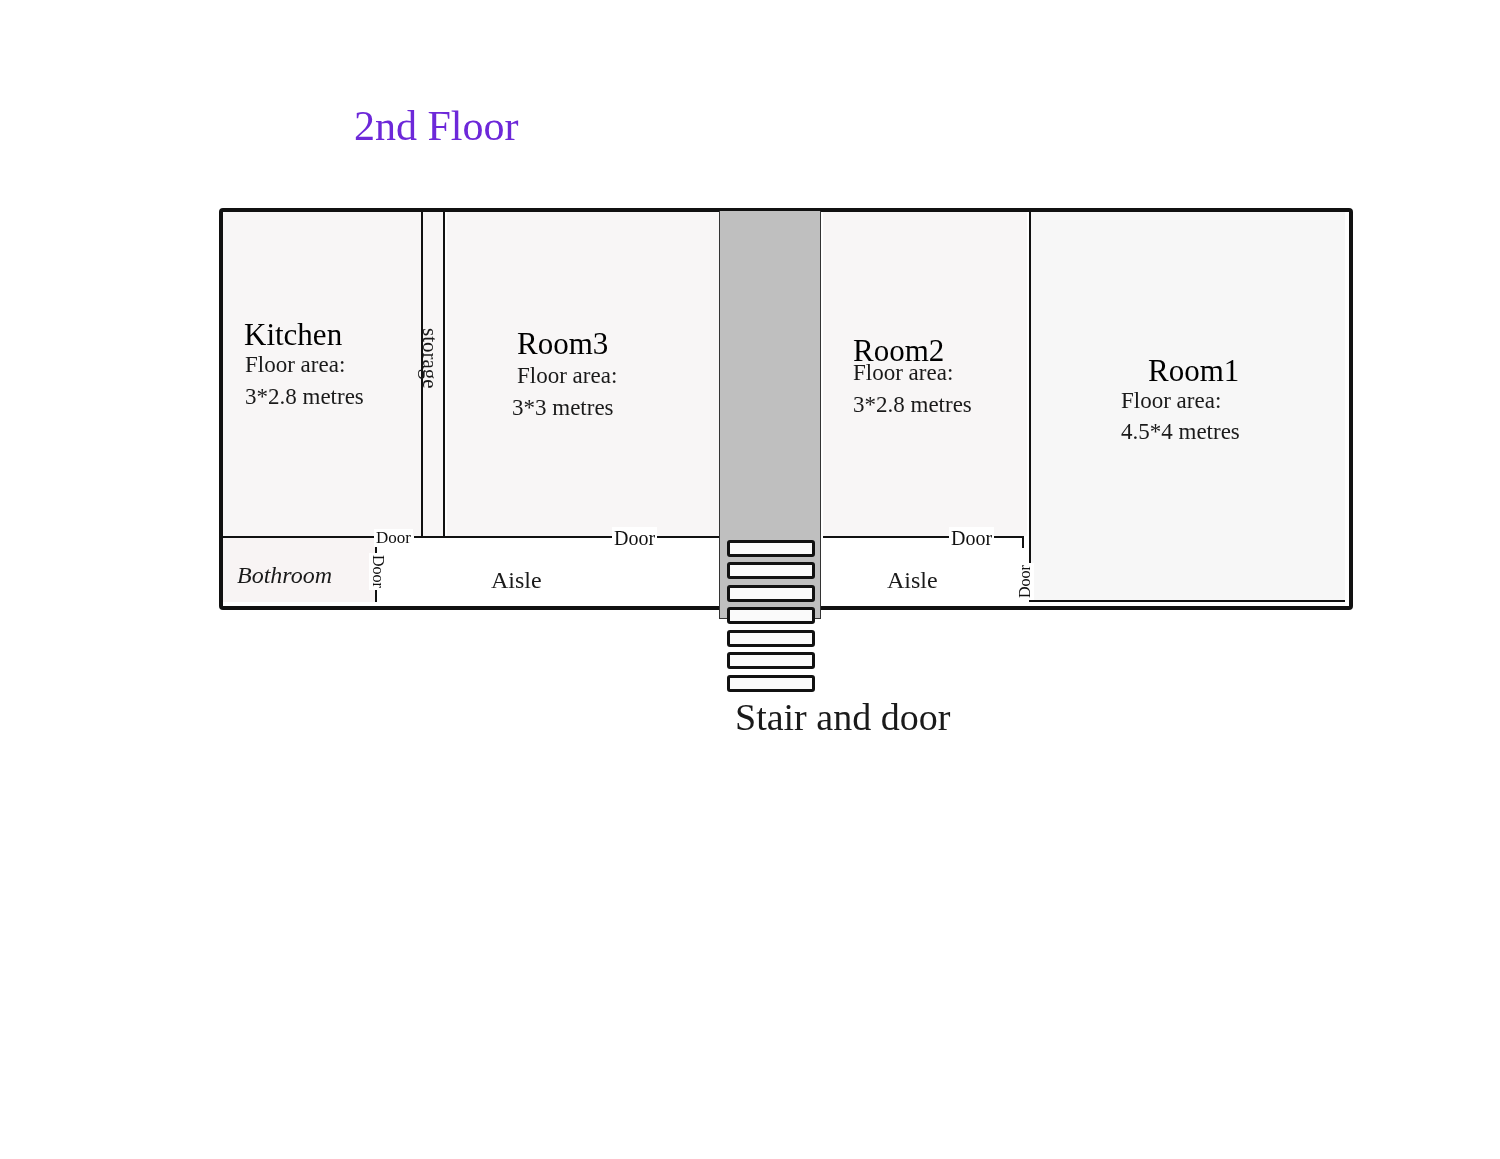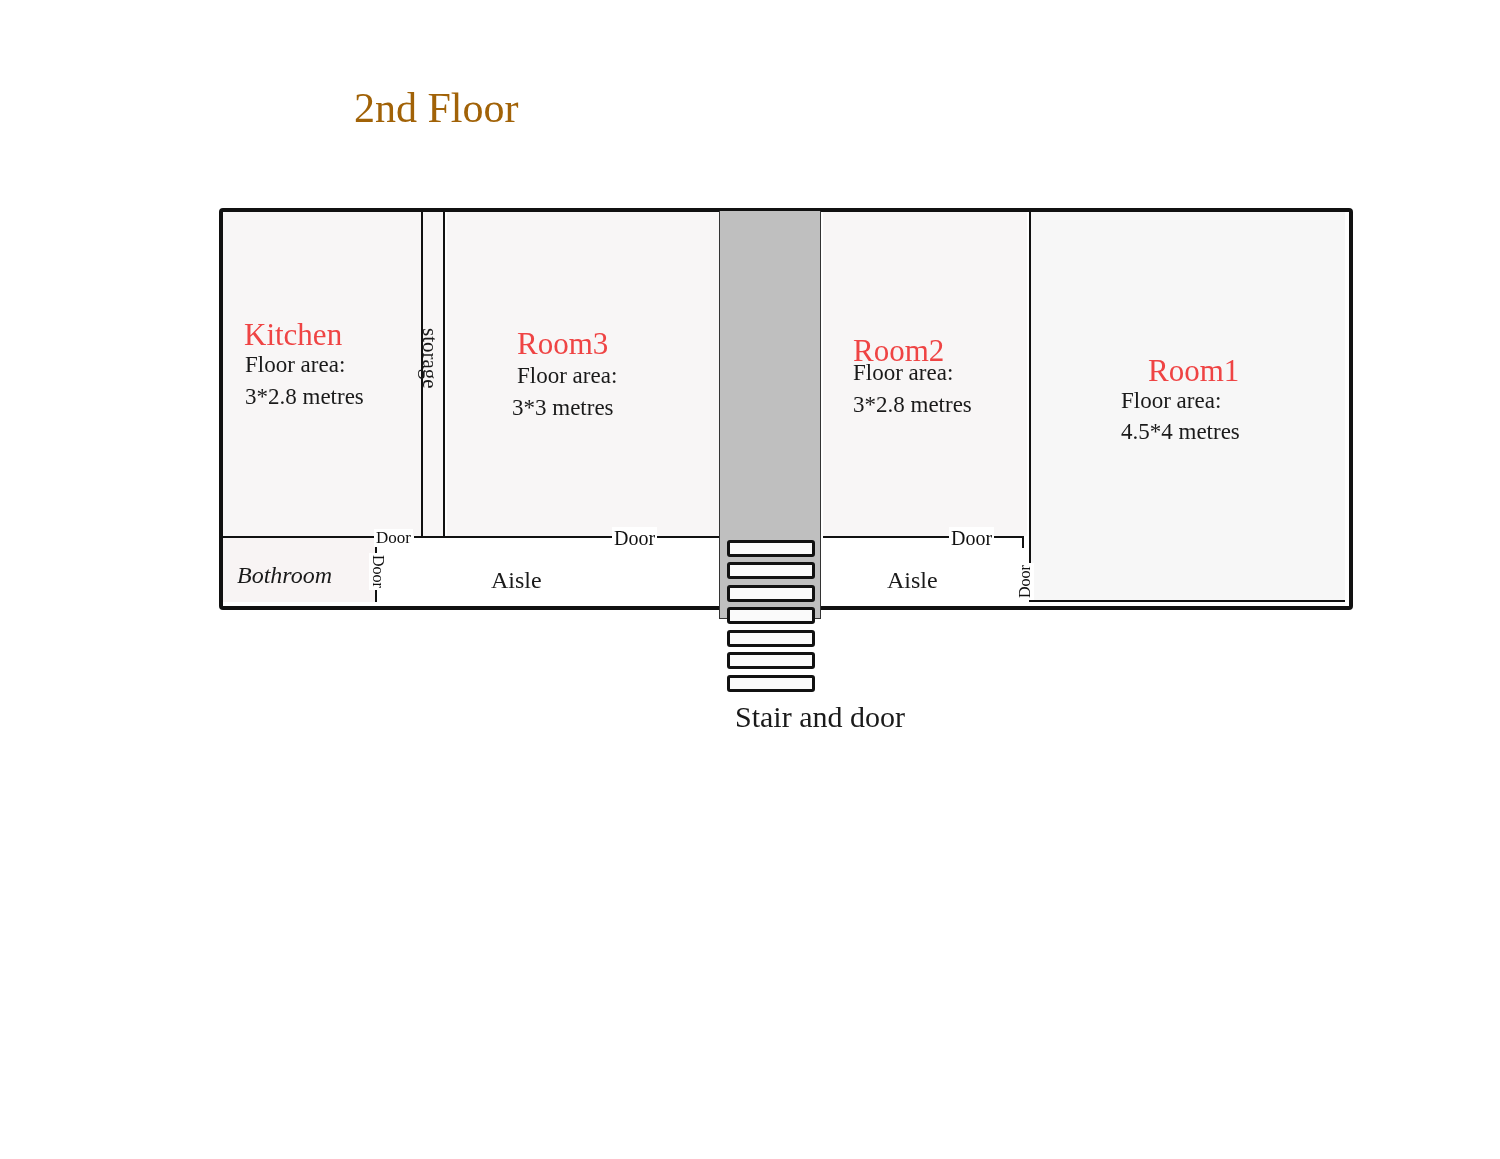--- a/index.html
+++ b/index.html
@@ -1,28 +1,28 @@
 <!DOCTYPE html>
 <html><head>
   <meta charset="utf-8">
   <style>
     html, body { margin: 0; padding: 0; background: #ffffff; }
     body { width: 1500px; height: 1159px; position: relative; overflow: hidden;
            font-family: "Liberation Serif", "DejaVu Serif", serif; color: #1a1a1a; }
     .abs { position: absolute; }
-    .title { left: 354px; top: 84px; font-size: 42px; line-height: 48px; color: #a16207; }
+    .title { left: 354px; top: 102px; font-size: 42px; line-height: 48px; color: #6d28d9; }
 
     
     .outer { left: 219px; top: 208px; width: 1126px; height: 394px;
              border: 4px solid #111; border-radius: 4px; background: #ffffff; }
 
     .room { position: absolute; background: #f8f6f6; }
     .line { position: absolute; background: #111; }
 
-    .room-name { position: absolute; font-size: 31px; line-height: 34px; color: #ef4444; white-space: nowrap; }
+    .room-name { position: absolute; font-size: 31px; line-height: 34px; color: #000000; white-space: nowrap; }
     .room-sub  { position: absolute; font-size: 23px; line-height: 30px; color: #1a1a1a; white-space: nowrap; }
     .small { position: absolute; font-size: 17px; line-height: 18px; background: #ffffff; padding: 0 2px; white-space: nowrap; color: #111; }
     .label { position: absolute; font-size: 24px; line-height: 28px; color: #1a1a1a; white-space: nowrap; }
 
     .stair-col { left: 719px; top: 211px; width: 102px; height: 408px;
                  background: #bfbfbf; border: 1px solid #333; border-top: none; box-sizing: border-box; }
     .step { position: absolute; left: 727px; width: 82px; height: 11px;
             border: 3px solid #111; border-radius: 3px; background: #fafafa; }
 
     .vert-cw  { transform: rotate(90deg); transform-origin: left top; }
@@ -79,13 +79,13 @@
 <div class="label" style="left:887px; top:566px;">Aisle</div>
 
 <div class="step" style="top:540px;"></div>
 <div class="step" style="top:562px;"></div>
 <div class="step" style="top:585px;"></div>
 <div class="step" style="top:607px;"></div>
 <div class="step" style="top:630px;"></div>
 <div class="step" style="top:652px;"></div>
 <div class="step" style="top:675px;"></div>
 
-<div class="label" style="left:735px; top:700px; font-size:30px; line-height:34px;">Stair and door</div>
+<div class="label" style="left:735px; top:700px; font-size:38px; line-height:34px;">Stair and door</div>
 
 </body></html>

